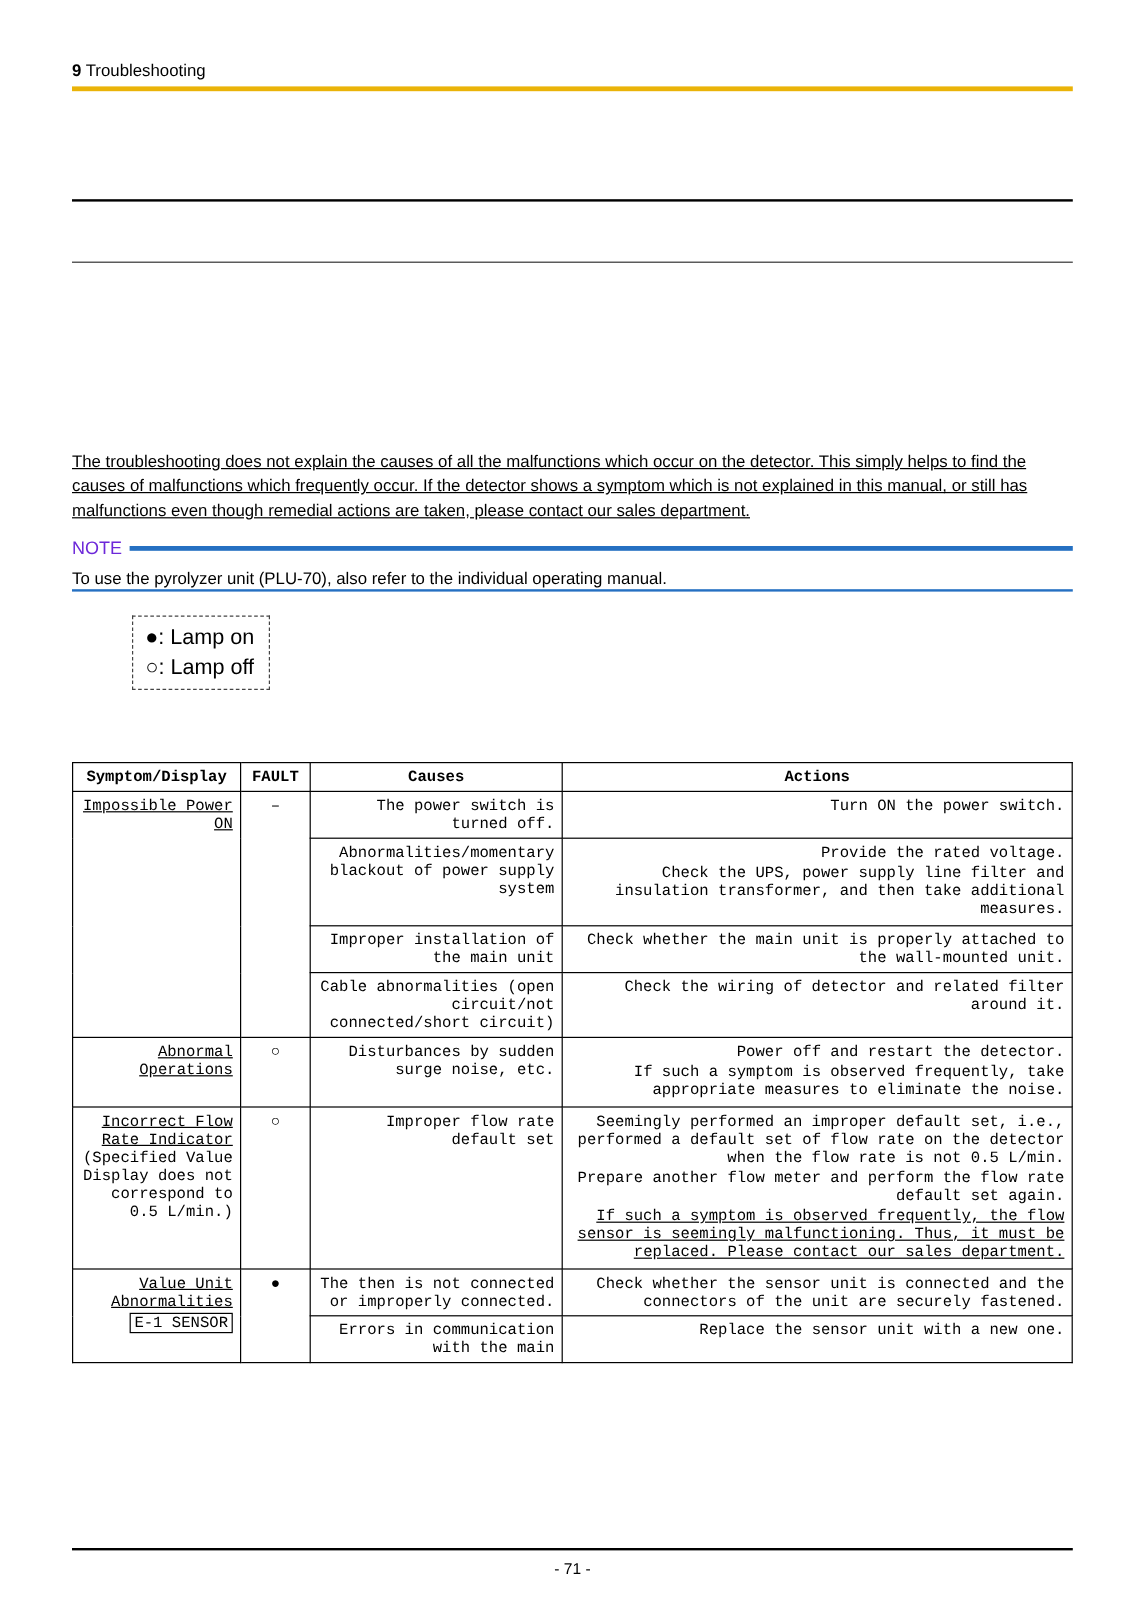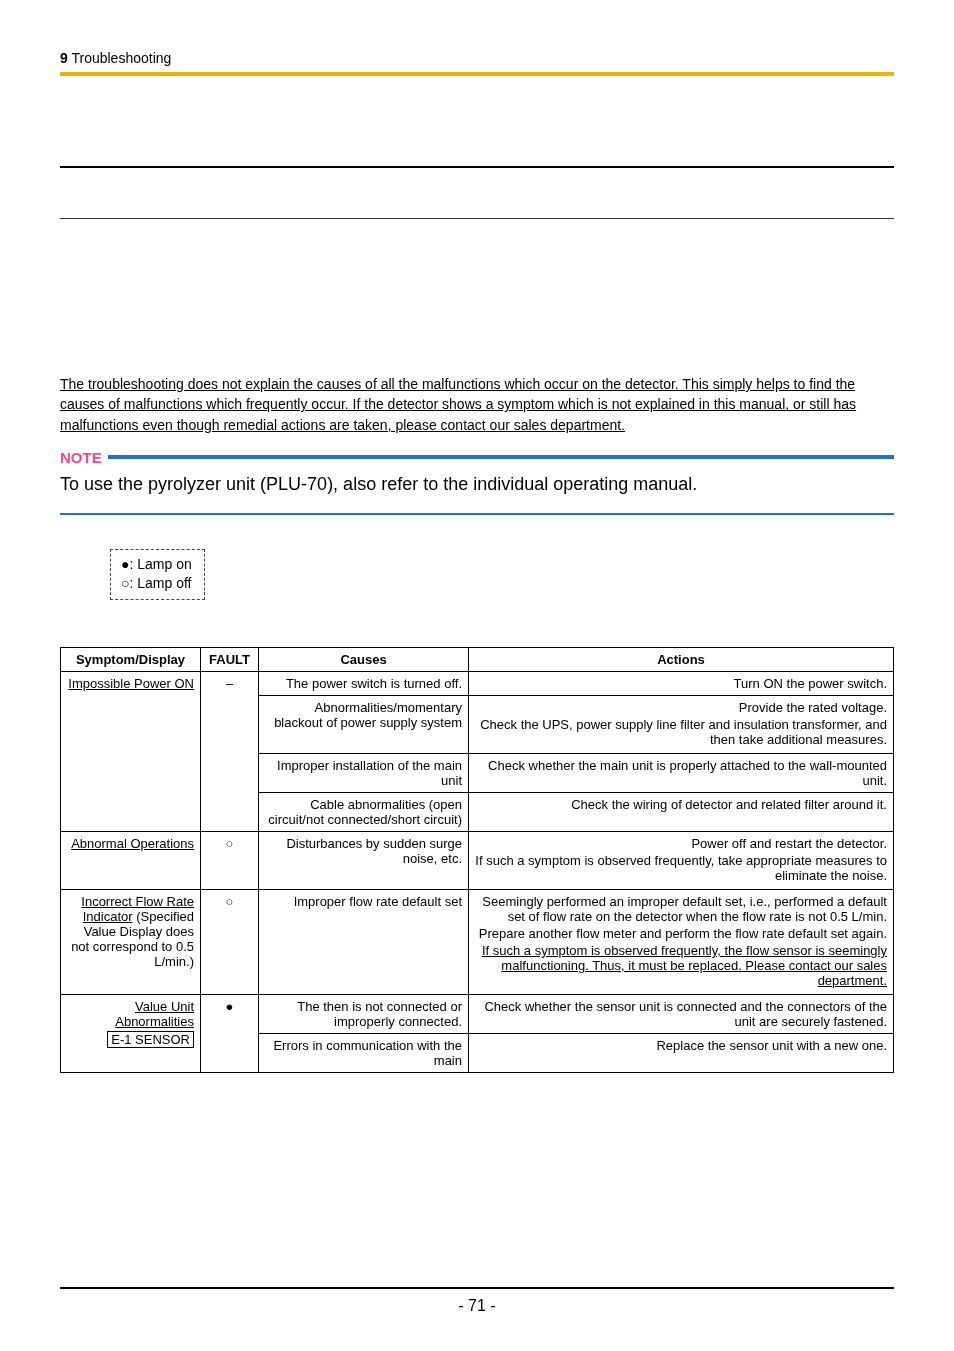--- a/index.html
+++ b/index.html
@@ -32,61 +32,63 @@
     background: #333;
     margin-top: 50px;
   }
   .intro {
     font-size: 14px;
     line-height: 1.45;
     margin-top: 155px;
     text-decoration: underline;
   }
   .note-label {
-    color: #ec4899;
-    font-weight: bold;
+    color: #6d28d9;
+    font-weight: normal;
     font-size: 15px;
     margin-top: 14px;
     position: relative;
   }
   .note-line-thick {
     height: 4px;
     background: #2570c2;
     margin-top: -10px;
     margin-left: 50px;
   }
   .note-row {
     display: flex;
     align-items: center;
   }
   .note-row .note-label { margin-top: 14px; }
   .note-row .note-line-thick { flex: 1; margin-top: 14px; margin-left: 6px; }
   .note-text {
-    font-size: 18px;
+    font-size: 14px;
     margin-top: 8px;
-    padding-bottom: 18px;
+    padding-bottom: 1px;
   }
   .note-line-thin {
     height: 2px;
     background: #2570c2;
   }
   .legend-box {
     border: 1.5px dashed #444;
     display: inline-block;
     padding: 5px 12px 5px 10px;
-    margin-top: 34px;
+    margin-top: 20px;
     margin-left: 50px;
-    font-size: 14px;
+    font-size: 18px;
     line-height: 1.4;
+    text-align: center;
   }
   table.tbl {
     border-collapse: collapse;
     width: 100%;
-    margin-top: 47px;
+    margin-top: 60px;
     font-size: 13px;
+    font-family: Liberation Mono, monospace;
   }
   table.tbl th, table.tbl td {
     border: 1px solid #000;
     padding: 4px 6px;
     vertical-align: top;
     text-align: right;
   }
   table.tbl th {
     text-align: center;
     background: #fff;
@@ -107,21 +109,21 @@
     width: 100%;
     left: 0;
   }
   .footer-line {
     height: 2px;
     background: #000;
     margin: 0 60px;
   }
   .footer-num {
     text-align: center;
-    font-size: 16px;
+    font-size: 13px;
     margin-top: 8px;
   }
   .col-sym { width: 140px; }
   .col-fault { width: 58px; }
   .col-cause { width: 210px; }
 </style>
 </head>
 <body>
 
 <div class="page">

